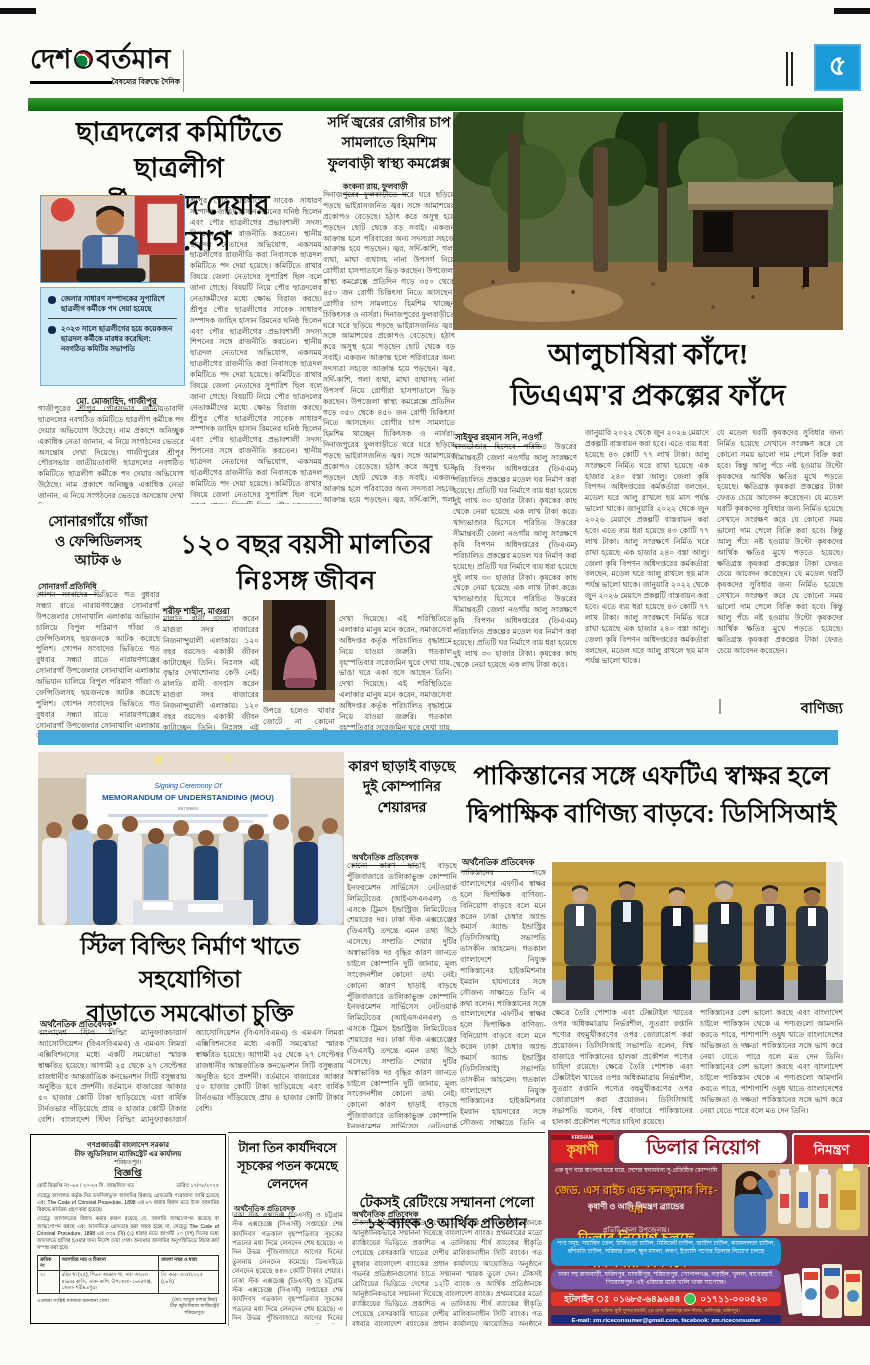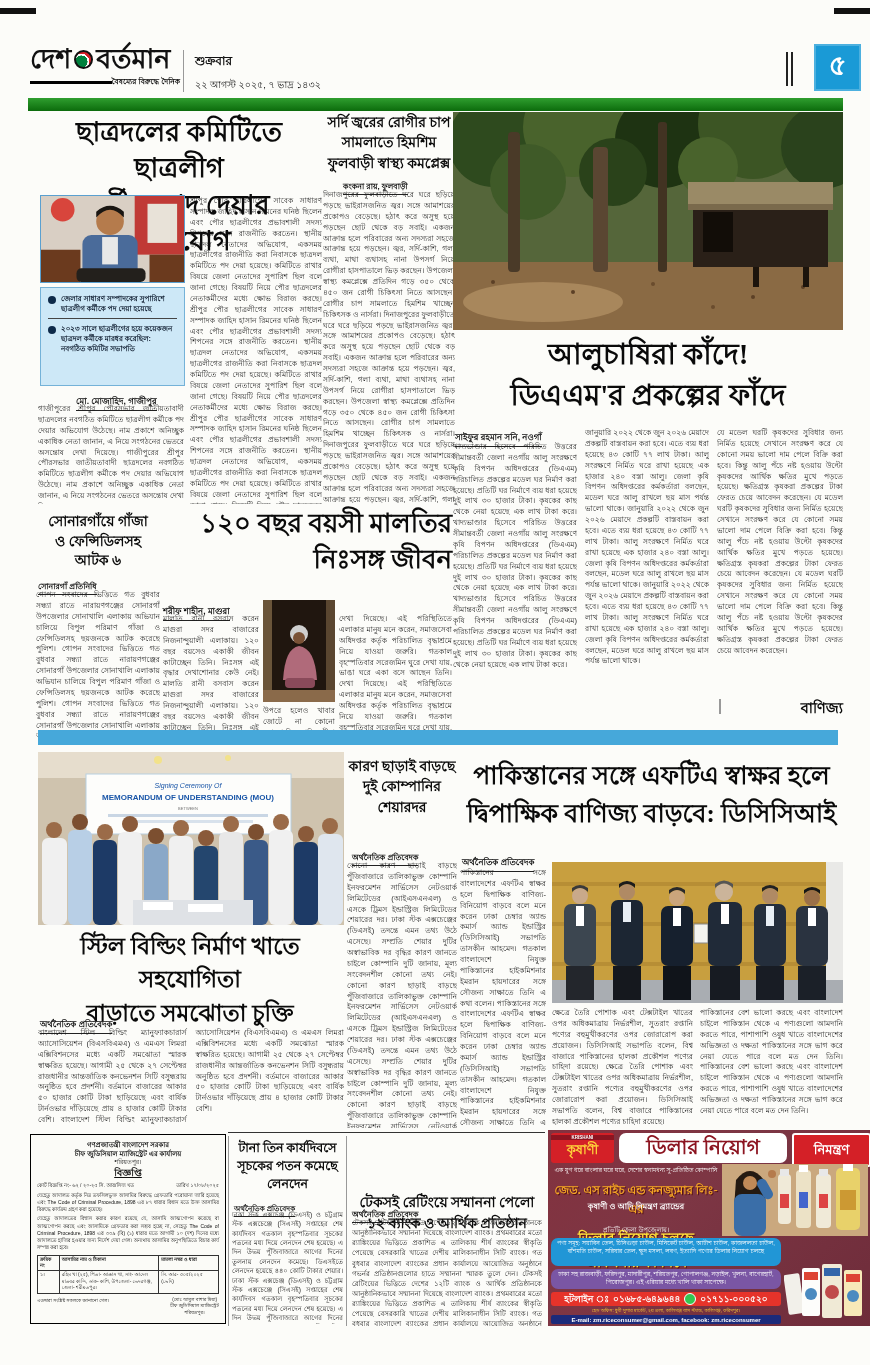--- a/index.html
+++ b/index.html
@@ -61,24 +61,20 @@
       <span>দেশ</span>
       <span class="logo-dot"></span>
       <span>বর্তমান</span>
     </div>
     <div class="logo-under">
       <span class="logo-bar"></span>
       <span class="tagline">বৈষম্যের বিরুদ্ধে দৈনিক</span>
     </div>
   </div>
   <div class="abs vrule" style="left:183px;top:50px;width:1px;height:42px;"></div>
-  <div class="abs" style="left:195px;top:52px;width:160px;">
-    <div style="font-size:12px;font-weight:bold;">শুক্রবার</div>
-    <div style="font-size:9.5px;margin-top:6px;">২২ আগস্ট ২০২৫, ৭ ভাদ্র ১৪৩২</div>
-  </div>
   <div class="abs dbars" style="left:786px;top:52px;height:34px;"></div>
   <div class="abs pagebox" style="left:814px;top:44px;width:47px;height:47px;">
     <span>৫</span>
   </div>
   <div class="abs greenbar" style="left:28px;top:98px;width:815px;height:13px;"></div>
 
   <div class="abs hd" style="left:36px;top:114px;width:286px;font-size:27px;line-height:1.35;">
     <div>ছাত্রদলের কমিটিতে ছাত্রলীগ</div>
     <div>কর্মীকে পদ দেয়ার অভিযোগ</div>
   </div>
@@ -113,21 +109,21 @@
   <div class="abs bt" style="left:190px;top:196px;width:132px;height:308px;">শ্রীপুর পৌর ছাত্রলীগের সাবেক সাধারণ সম্পাদক জাহিদ হাসান রিমনের ঘনিষ্ঠ ছিলেন এবং পৌর ছাত্রলীগের প্রভাবশালী সদস্য শিপনের সঙ্গে রাজনীতি করতেন। স্থানীয় ছাত্রদল নেতাদের অভিযোগ, একসময় ছাত্রলীগের রাজনীতি করা নিবাসকে ছাত্রদল কমিটিতে পদ দেয়া হয়েছে। কমিটিতে রাখার বিষয়ে জেলা নেতাদের সুপারিশ ছিল বলে জানা গেছে। বিষয়টি নিয়ে পৌর ছাত্রদলের নেতাকর্মীদের মধ্যে ক্ষোভ বিরাজ করছে। শ্রীপুর পৌর ছাত্রলীগের সাবেক সাধারণ সম্পাদক জাহিদ হাসান রিমনের ঘনিষ্ঠ ছিলেন এবং পৌর ছাত্রলীগের প্রভাবশালী সদস্য শিপনের সঙ্গে রাজনীতি করতেন। স্থানীয় ছাত্রদল নেতাদের অভিযোগ, একসময় ছাত্রলীগের রাজনীতি করা নিবাসকে ছাত্রদল কমিটিতে পদ দেয়া হয়েছে। কমিটিতে রাখার বিষয়ে জেলা নেতাদের সুপারিশ ছিল বলে জানা গেছে। বিষয়টি নিয়ে পৌর ছাত্রদলের নেতাকর্মীদের মধ্যে ক্ষোভ বিরাজ করছে। শ্রীপুর পৌর ছাত্রলীগের সাবেক সাধারণ সম্পাদক জাহিদ হাসান রিমনের ঘনিষ্ঠ ছিলেন এবং পৌর ছাত্রলীগের প্রভাবশালী সদস্য শিপনের সঙ্গে রাজনীতি করতেন। স্থানীয় ছাত্রদল নেতাদের অভিযোগ, একসময় ছাত্রলীগের রাজনীতি করা নিবাসকে ছাত্রদল কমিটিতে পদ দেয়া হয়েছে। কমিটিতে রাখার বিষয়ে জেলা নেতাদের সুপারিশ ছিল বলে জানা গেছে। বিষয়টি নিয়ে পৌর ছাত্রদলের নেতাকর্মীদের মধ্যে ক্ষোভ বিরাজ করছে।</div>
 
   <div class="abs hd" style="left:36px;top:512px;width:124px;font-size:14px;line-height:1.4;">
     <div>সোনারগাঁয়ে গাঁজা</div>
     <div>ও ফেন্সিডিলসহ</div>
     <div>আটক ৬</div>
   </div>
   <div class="abs" style="left:38px;top:575px;"><span class="byline" style="font-size:7.8px;">সোনারগাঁ প্রতিনিধি</span></div>
   <div class="abs bt" style="left:36px;top:590px;width:124px;height:150px;">গোপন সংবাদের ভিত্তিতে গত বুধবার সন্ধ্যা রাতে নারায়ণগঞ্জের সোনারগাঁ উপজেলার সোনাখালি এলাকায় অভিযান চালিয়ে বিপুল পরিমাণ গাঁজা ও ফেন্সিডিলসহ ছয়জনকে আটক করেছে পুলিশ। গোপন সংবাদের ভিত্তিতে গত বুধবার সন্ধ্যা রাতে নারায়ণগঞ্জের সোনারগাঁ উপজেলার সোনাখালি এলাকায় অভিযান চালিয়ে বিপুল পরিমাণ গাঁজা ও ফেন্সিডিলসহ ছয়জনকে আটক করেছে পুলিশ। গোপন সংবাদের ভিত্তিতে গত বুধবার সন্ধ্যা রাতে নারায়ণগঞ্জের সোনারগাঁ উপজেলার সোনাখালি এলাকায় অভিযান চালিয়ে বিপুল পরিমাণ গাঁজা ও ফেন্সিডিলসহ ছয়জনকে আটক করেছে পুলিশ।</div>
 
-  <div class="abs hd" style="left:160px;top:506px;width:292px;font-size:26px;line-height:1.38;text-align:right;">
+  <div class="abs hd" style="left:160px;top:527px;width:292px;font-size:26px;line-height:1.38;">
     <div>১২০ বছর বয়সী মালতির</div>
     <div>নিঃসঙ্গ জীবন</div>
   </div>
   <div class="abs" style="left:163px;top:600px;"><span class="byline">শরীফ শাহীন, মাগুরা</span></div>
   <svg class="abs" viewBox="0 0 72 102" style="left:263px;top:600px;width:72px;height:102px;" preserveAspectRatio="none">
     <rect width="72" height="102" fill="#20160f"></rect>
     <rect x="0" y="0" width="9" height="102" fill="#6a553a"></rect>
     <rect x="63" y="0" width="9" height="102" fill="#5a4630"></rect>
     <rect x="0" y="90" width="72" height="12" fill="#8a6a4a"></rect>
     <circle cx="36" cy="34" r="9" fill="#cfcfcf"></circle>

